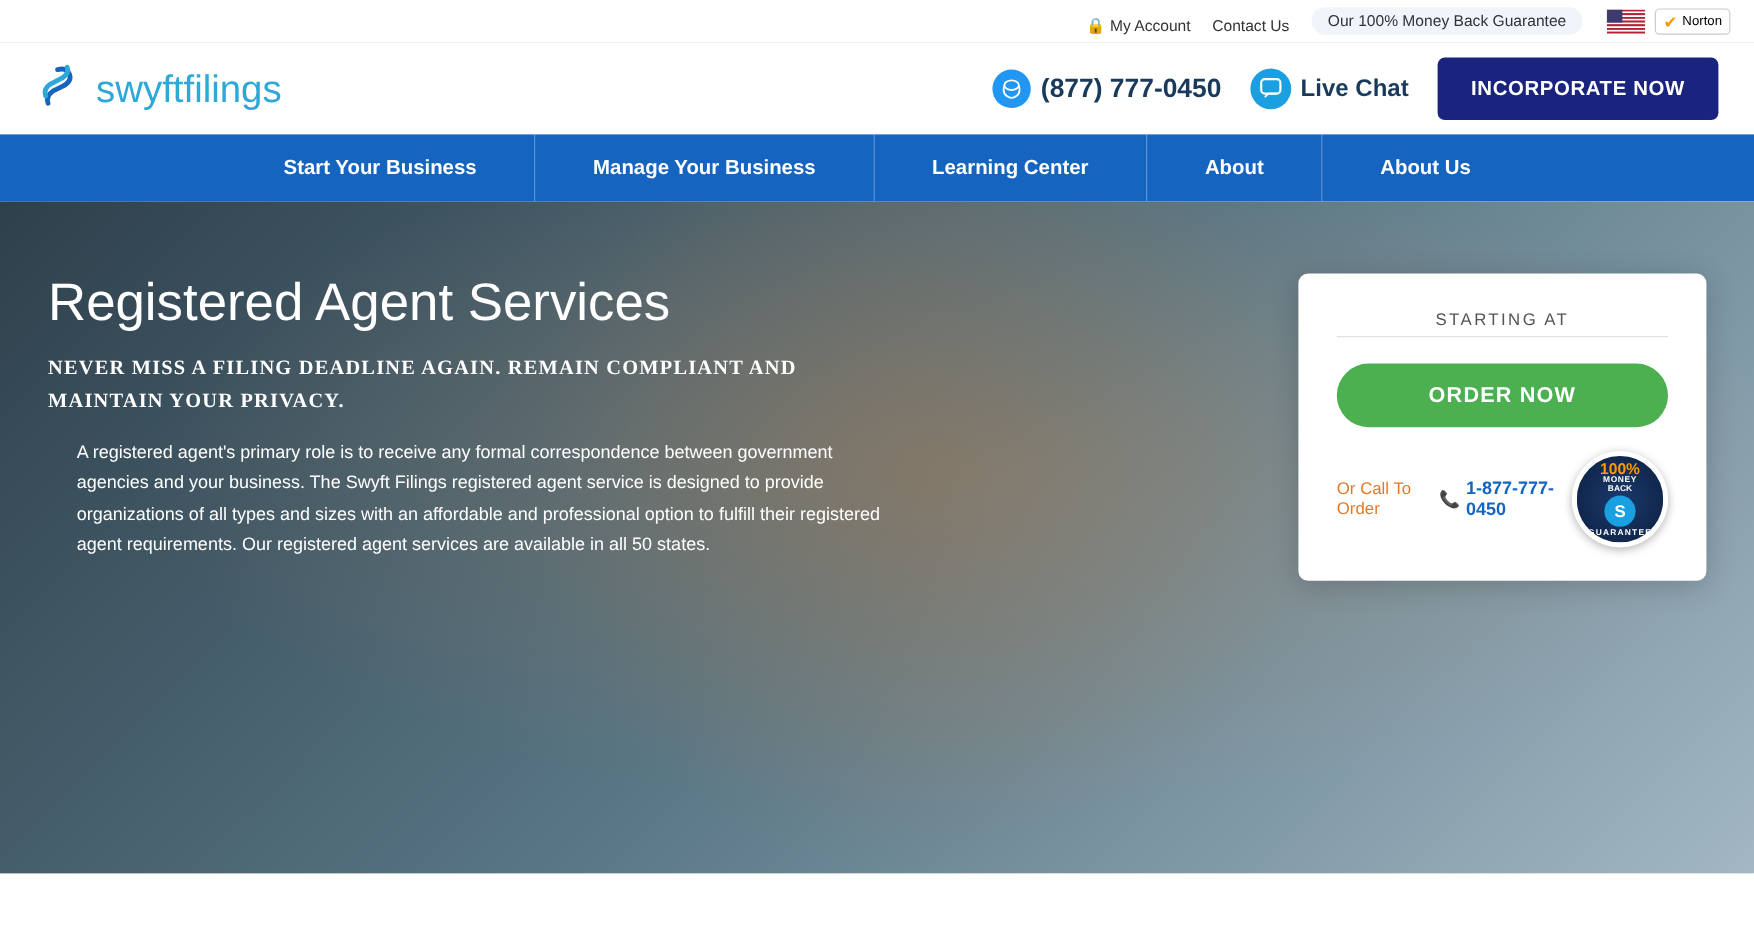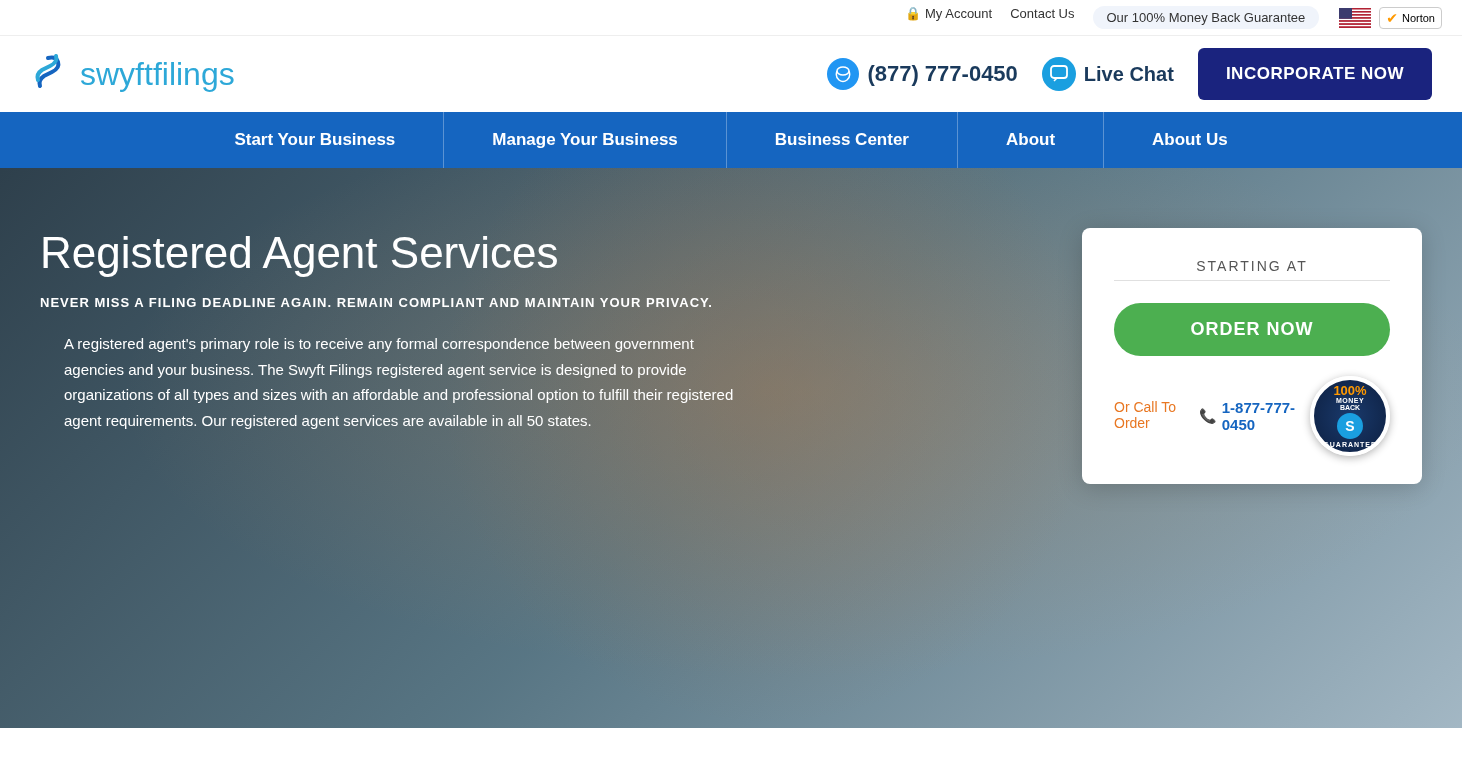--- a/index.html
+++ b/index.html
@@ -10,21 +10,21 @@
       display: flex;
       justify-content: flex-end;
       align-items: center;
       padding: 6px 20px;
       background: #fff;
       border-bottom: 1px solid #eee;
       gap: 20px;
     }
     .top-bar-links {
       display: flex;
-      align-items: flex-start;
+      align-items: flex-end;
       gap: 18px;
     }
     .top-bar a {
       font-size: 13px;
       color: #333;
       text-decoration: none;
     }
     .top-bar .money-back-link {
       background: #f0f4fb;
       border-radius: 20px;
@@ -222,27 +222,28 @@
       padding-top: 10px;
     }
     .hero-title {
       font-size: 44px;
       font-weight: 300;
       color: #fff;
       line-height: 1.15;
       margin-bottom: 14px;
     }
     .hero-subtitle {
-      font-size: 13px;
+      font-size: 17px;
       font-weight: 700;
       color: #fff;
       text-transform: uppercase;
       letter-spacing: 1px;
       margin-bottom: 18px;
       line-height: 1.6;
+      font-family: Liberation Serif, serif;
     }
     .hero-body {
       font-size: 15px;
       color: #fff;
       line-height: 1.7;
       max-width: 680px;
       margin-left: 24px;
     }
 
     
@@ -454,21 +455,21 @@
 
 <nav class="nav-bar">
   <ul>
     <li>
       <a href="#">Start Your Business</a>
     </li>
     <li>
       <a href="#">Manage Your Business</a>
     </li>
     <li>
-      <a href="#">Business Center</a>
+      <a href="#">Learning Center</a>
     </li>
     <li>
       <a href="#">About</a>
     </li>
     <li>
       <a href="#">About Us</a>
     </li>
   </ul>
 </nav>
 

